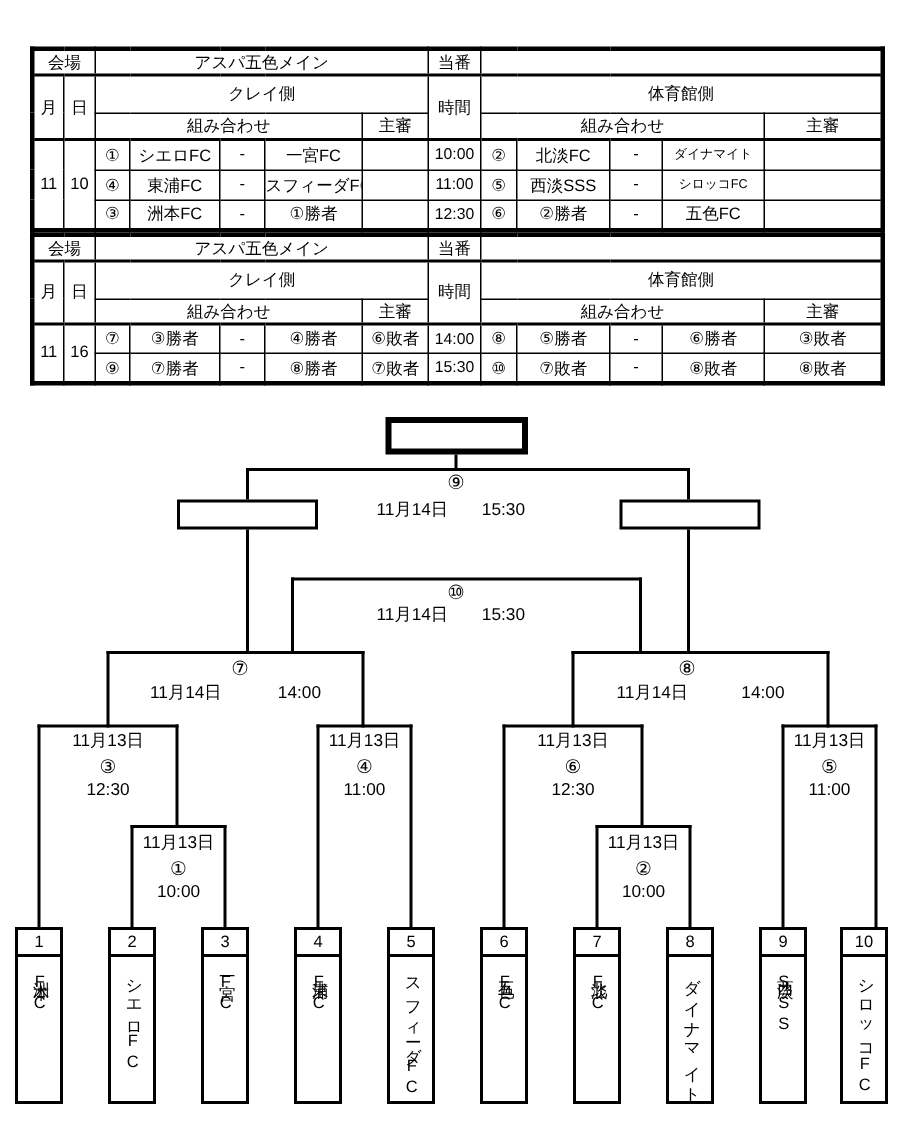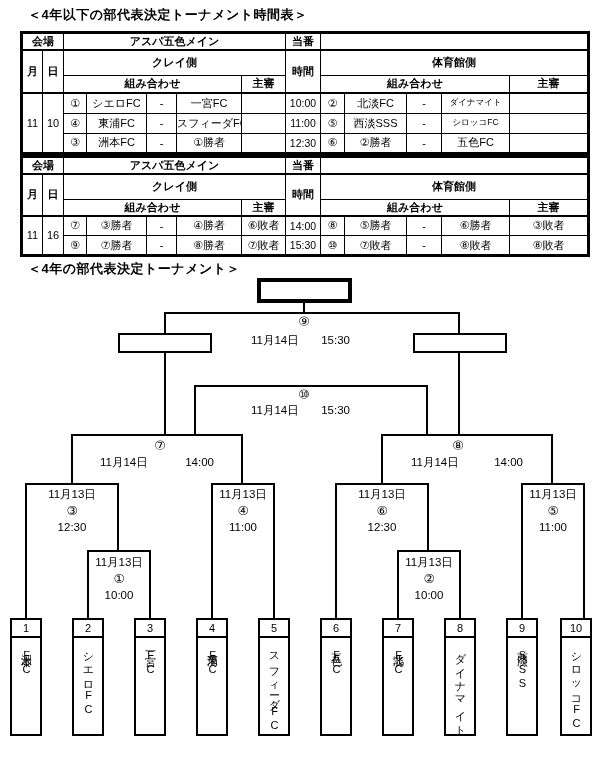--- a/index.html
+++ b/index.html
@@ -4,21 +4,21 @@
 <style>
   html,body{margin:0;padding:0;background:#fff;}
   .canvas{position:relative;width:606px;height:765px;background:#fff;overflow:hidden;
           font-family:"Liberation Sans","DejaVu Sans",sans-serif;color:#000;}
   .title{position:absolute;left:28px;font-size:13px;font-weight:bold;letter-spacing:.5px;white-space:nowrap;}
   
   table.s{position:absolute;left:20px;width:567px;border-collapse:collapse;table-layout:fixed;
           border:3px solid #000;font-size:11px;}
   table.s td{border:1px solid #000;padding:0;text-align:center;vertical-align:middle;
              overflow:hidden;white-space:nowrap;}
-  td.b{font-weight:bold;}
+  td.b{font-weight:normal;}
   td.bl{border-left-width:2px;}
   td.br{border-right-width:2px;}
   tr.bt td{border-top-width:2px;}
   td.aw{text-align:right;padding-right:4px;}
   td.sm{font-size:8.5px;padding-right:2px;}
   td.tm{font-size:10.5px;}
   
   .hl,.vl{position:absolute;background:#000;}
   .hl{height:2px;}
   .vl{width:2px;}
@@ -33,22 +33,20 @@
              line-height:16px;font-size:11px;background:#fff;}
   .team-namebox{box-sizing:border-box;height:100px;border:2px solid #000;margin-top:-2px;background:#fff;}
   .vtext{writing-mode:vertical-rl;text-orientation:upright;display:block;margin:7px auto 0;
          font-size:11px;line-height:13px;letter-spacing:2px;white-space:nowrap;}
 </style>
 </head>
 <body>
 
 <div class="canvas">
 
-  <div class="title" style="top:6px">＜4年以下の部代表決定トーナメント時間表＞</div>
-  <div class="title" style="top:260px">＜4年の部代表決定トーナメント＞</div>
 
   <table class="s" style="top:31px">
     <colgroup>
         <col style="width:21px">
         <col style="width:21px">
         <col style="width:23px">
         <col style="width:60px">
         <col style="width:30px">
         <col style="width:65px">
         <col style="width:44px">

